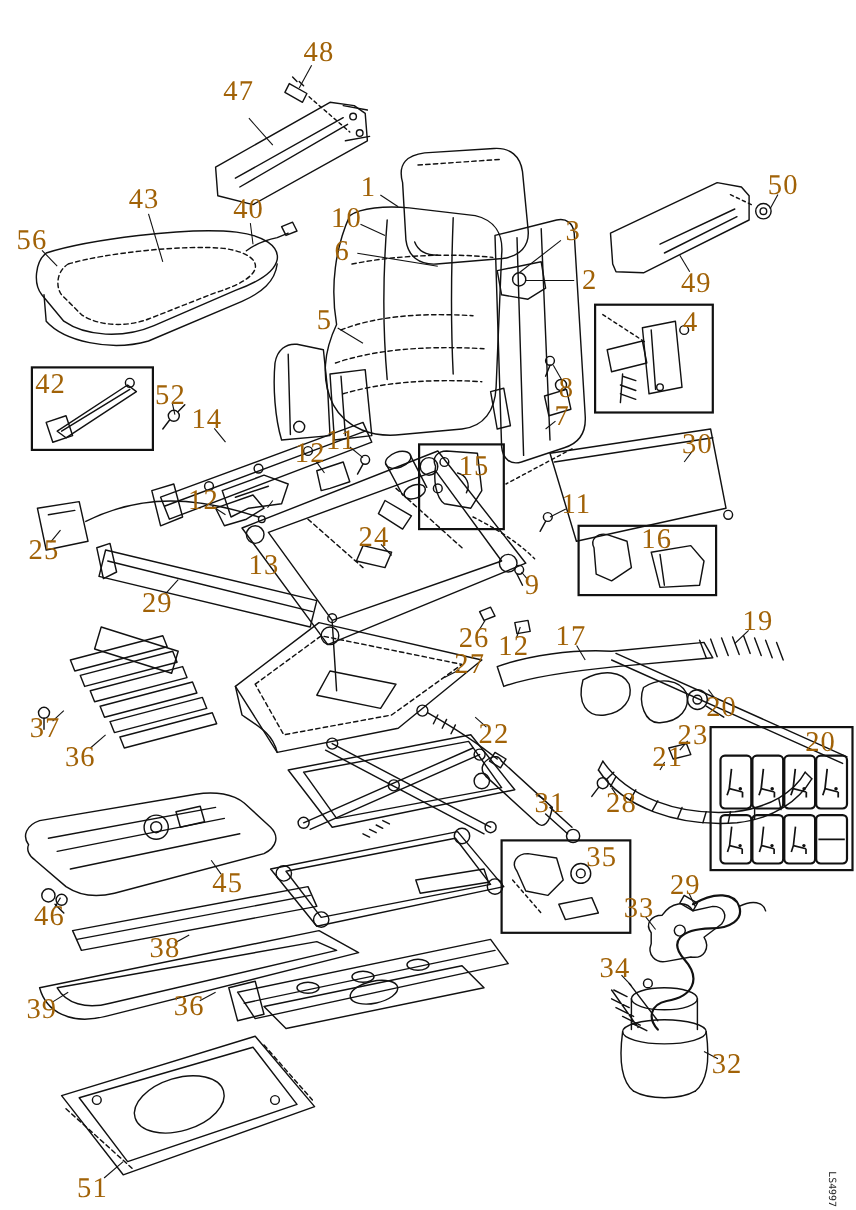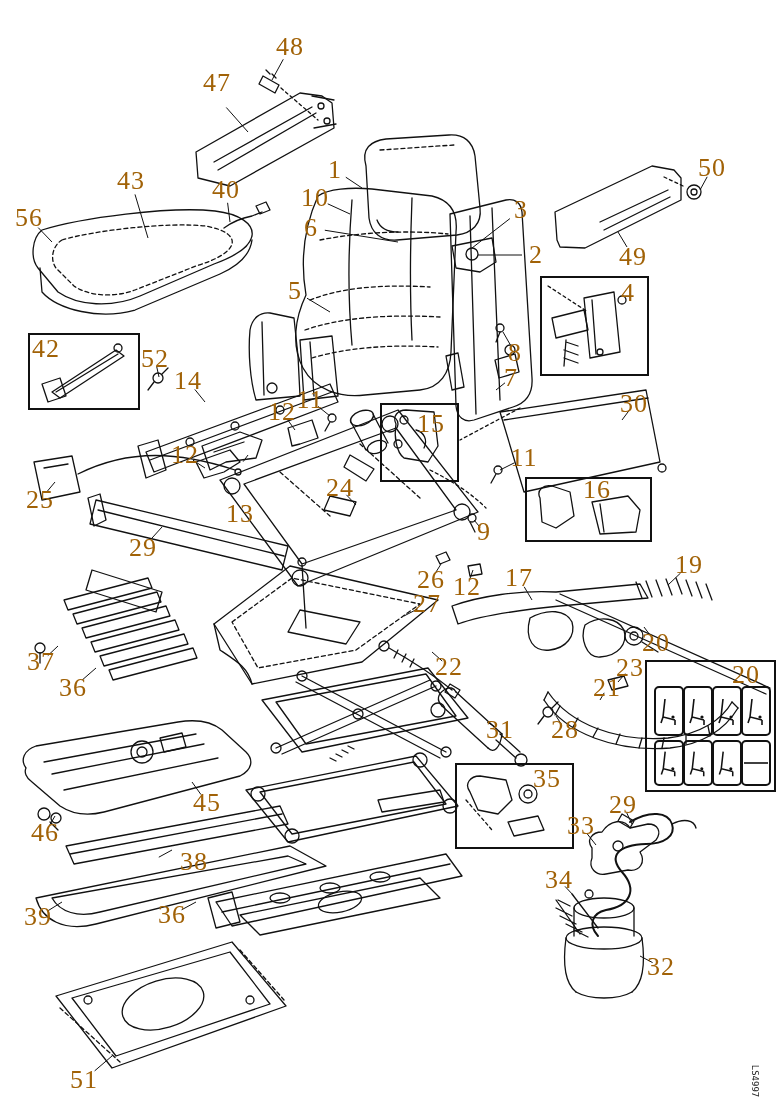--- a/index.html
+++ b/index.html
@@ -446,18 +446,18 @@
     <div class="callout" style="left: 607px; top: 688px; text-align: center;">21</div>
     <div class="callout" style="left: 746px; top: 675px;">20</div>
     <div class="callout" style="left: 500px; top: 730px;">31</div>
     <div class="callout" style="left: 565px; top: 730px;">28</div>
     <div class="callout" style="left: 547px; top: 779px;">35</div>
     <div class="callout" style="left: 623px; top: 805px;">29</div>
     <div class="callout" style="left: 581px; top: 826px;">33</div>
     <div class="callout" style="left: 207px; top: 803px;">45</div>
     <div class="callout" style="left: 45px; top: 833px;">46</div>
     <div class="callout" style="left: 559px; top: 880px;">34</div>
-    <div class="callout" style="left: 150px; top: 862px; margin-left: 44px;">38</div>
+    <div class="callout" style="left: 150px; top: 862px;">38</div>
     <div class="callout" style="left: 38px; top: 917px;">39</div>
     <div class="callout" style="left: 172px; top: 915px;">36</div>
     <div class="callout" style="left: 661px; top: 967px;">32</div>
     <div class="callout" style="left: 84px; top: 1080px;">51</div>
   </div>
 
 </body></html>

